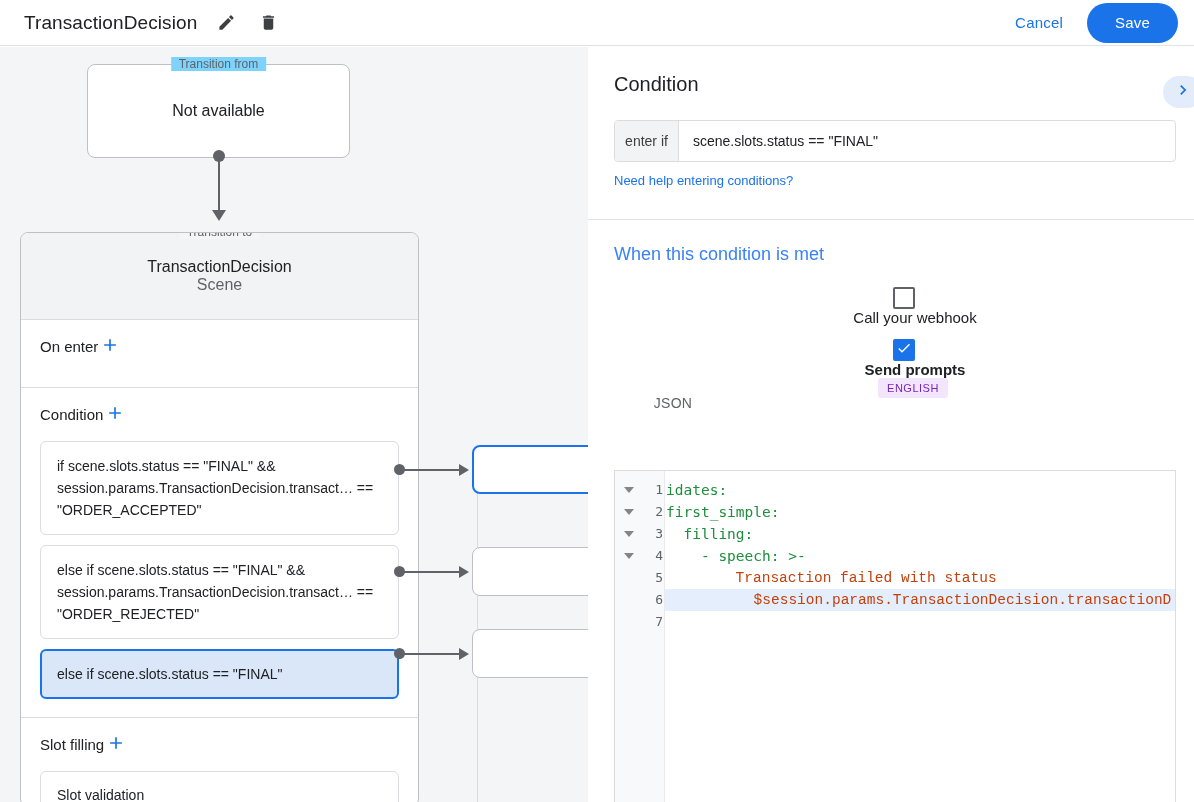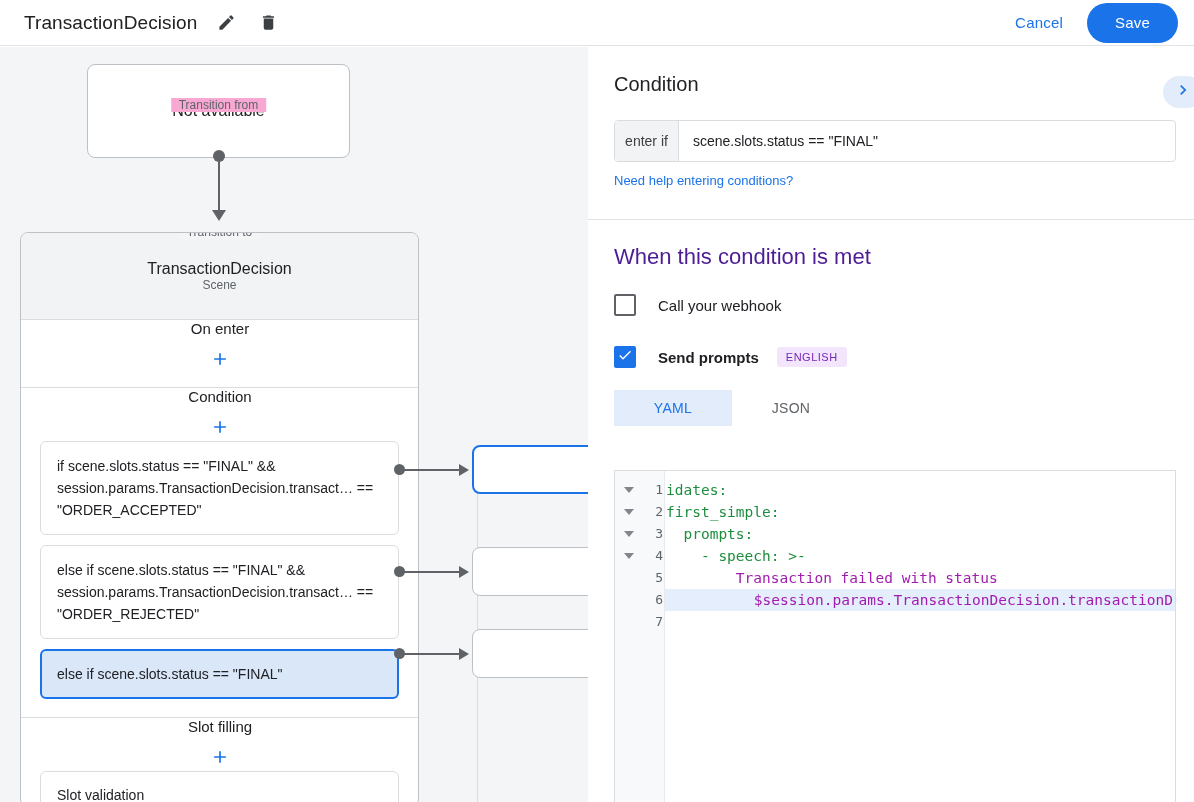--- a/index.html
+++ b/index.html
@@ -84,26 +84,25 @@
   .node {
     position: absolute;
     border: 1px solid #bdc1c6;
     border-radius: 8px;
     background: #ffffff;
   }
   .node-legend {
     position: absolute;
     top: -8px; left: 50%;
     transform: translateX(-50%);
-    background: #f9a8d4;
+    background: #7dd3fc;
     padding: 0 8px;
     font-size: 12px;
     color: #5f6368;
     white-space: nowrap;
-    margin-top: 41px;
   }
 
   #node-from { left: 87px; top: 17px; width: 263px; height: 94px; }
   #node-from .node-body {
     height: 100%;
     display: flex; align-items: center; justify-content: center;
     font-size: 16px; color: #202124;
   }
 
   
@@ -148,32 +147,31 @@
     align-items: center; justify-content: center;
   }
   .scene-head-legend {
     position: absolute; top: -8px; left: 50%;
     transform: translateX(-50%);
     background: #f4f5f7;
     padding: 0 8px;
     font-size: 12px; color: #5f6368;
   }
   .scene-title { font-size: 16px; color: #202124; }
-  .scene-sub   { font-size: 12px; color: #5f6368; }
+  .scene-sub   { font-size: 16px; color: #5f6368; }
 
   .section {
     border-bottom: 1px solid #dadce0;
     padding: 0 0 14px 0;
   }
   .section:last-child { border-bottom: none; }
   .section-head {
-    display: flex; align-items: center; justify-content: space-between;
+    display: flex; align-items: center; 
     height: 53px;
     padding: 0 18px 0 19px;
-    flex-direction: column;
   }
   .section-title { font-size: 15px; color: #202124; }
   .plus-btn {
     width: 24px; height: 24px;
     display: flex; align-items: center; justify-content: center;
     cursor: pointer;
     color: #1a73e8;
   }
 
   .cond-item {
@@ -299,30 +297,31 @@
     display: inline-block;
     margin: 11px 0 0 26px;
     font-size: 13px;
     color: #1a73e8;
     text-decoration: none;
     cursor: pointer;
   }
 
   .panel-section-bottom { padding-top: 24px; }
   .panel-h2 {
-    font-size: 22px;
-    color: #4c1d95;
+    font-size: 18px;
+    color: #3b82f6;
     margin: 0 0 22px 26px;
   }
 
   .check-row {
     display: flex; align-items: center;
     margin: 0 0 0 26px;
     height: 26px;
     cursor: pointer;
+    flex-direction: column;
   }
   .checkbox {
     width: 22px; height: 22px;
     border: 2px solid #5f6368;
     border-radius: 2px;
     background: #ffffff;
     flex: 0 0 22px;
     display: flex; align-items: center; justify-content: center;
   }
   .checkbox.checked {
@@ -420,21 +419,21 @@
     height: 22px;
     line-height: 22px;
     font-family: "DejaVu Sans Mono", monospace;
     font-size: 14.5px;
     white-space: pre;
     color: #202124;
     padding-left: 1px;
   }
   .code-line.hl { background: #e4eefc; padding-left: 19px; }
   .tok-key { color: #1e8e3e; }
-  .tok-plain { color: #a21caf; }
+  .tok-plain { color: #c2410c; font-family: Liberation Mono, monospace; }
 </style>
 </head>
 <body>
 
 <div class="appbar">
   <div class="appbar-title">TransactionDecision</div>
 
   <div class="icon-btn pencil-btn">
     <span>
       <svg width="19" height="19" viewBox="0 0 24 24" fill="#3c4043" aria-hidden="true">
@@ -575,21 +574,20 @@
             <path d="M9 16.17 4.83 12l-1.42 1.41L9 19 21 7l-1.41-1.41z"></path>
           </svg>
         </span>
       </span>
       <span class="check-label">Send prompts</span>
       <span class="lang-badge">ENGLISH</span>
     </div>
 
 
     <div class="tabs">
-      <div class="tab active">YAML</div>
       <div class="tab">JSON</div>
     </div>
   </div>
 </div>
 
 <div class="editor">
   <div class="fold-gutter">
     <div class="fold-cell">
       <svg width="10" height="10" viewBox="0 0 10 10" fill="#80868b" aria-hidden="true">
           <path d="M0 2h10L5 8z"></path>
@@ -618,19 +616,19 @@
     <div class="line-no">3</div>
     <div class="line-no">4</div>
     <div class="line-no">5</div>
     <div class="line-no">6</div>
     <div class="line-no">7</div>
   </div>
 
   <div class="code-area">
     <div class="code-line tok-key">idates:</div>
     <div class="code-line tok-key">first_simple:</div>
-    <div class="code-line tok-key">  prompts:</div>
+    <div class="code-line tok-key">  filling:</div>
     <div class="code-line tok-key">    - speech: &gt;-</div>
     <div class="code-line tok-plain">        Transaction failed with status</div>
     <div class="code-line tok-plain hl">        $session.params.TransactionDecision.transactionD</div>
     <div class="code-line tok-plain"></div>
   </div>
 </div>
 
 </body></html>

